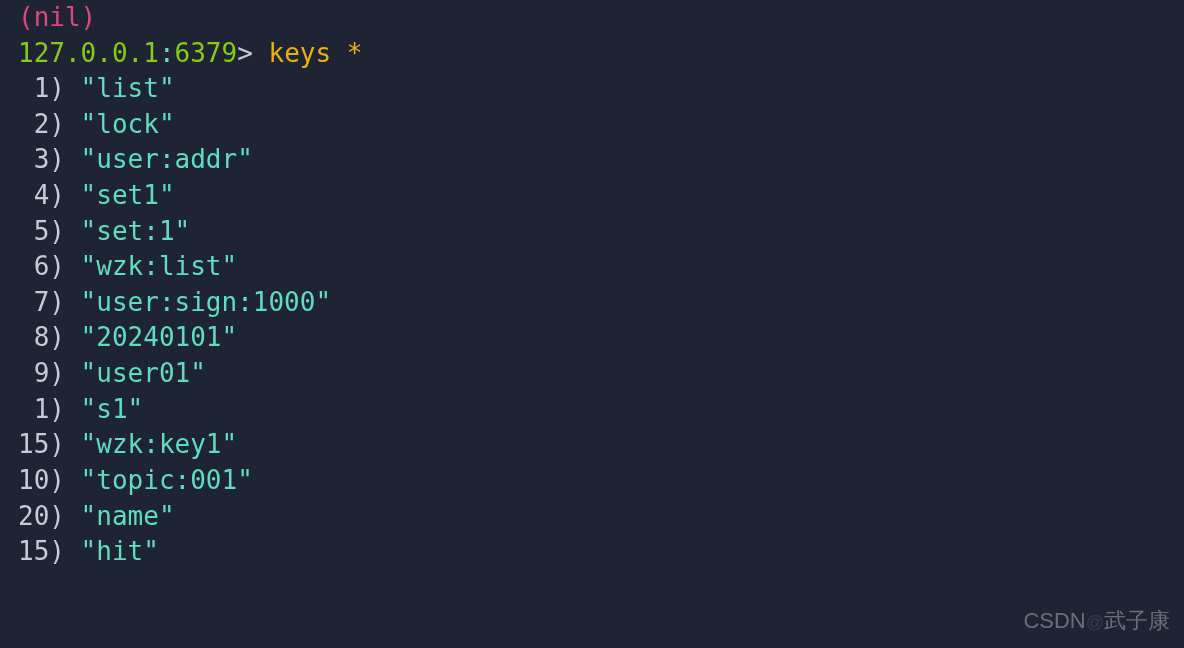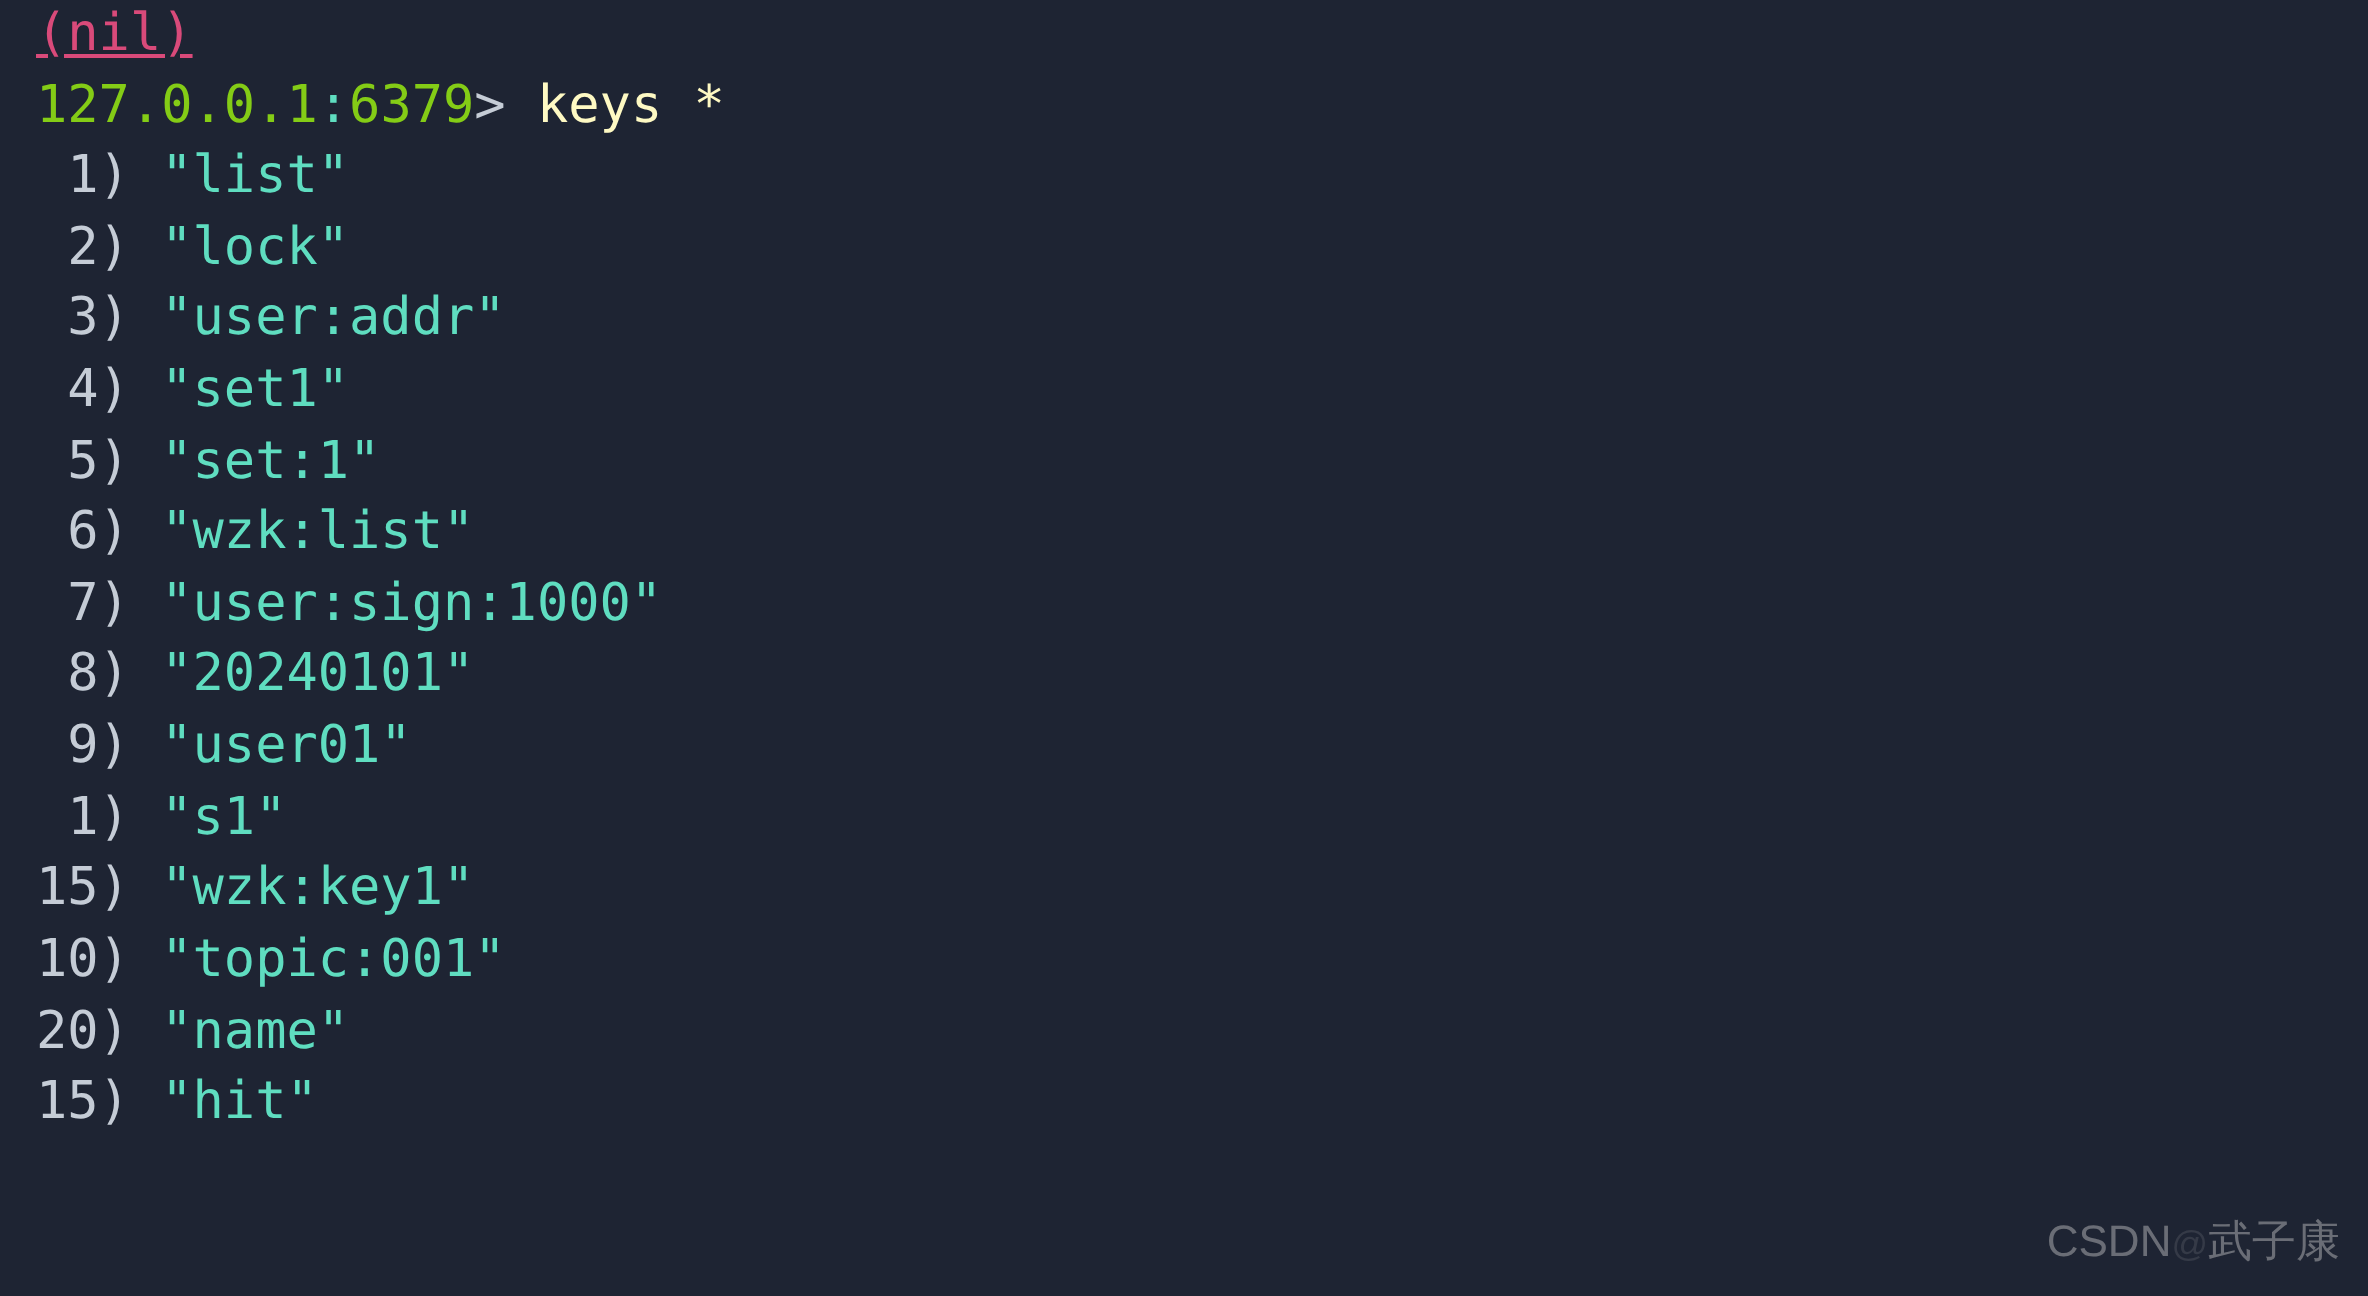--- a/index.html
+++ b/index.html
@@ -25,37 +25,36 @@
     .prompt-host {
       color: #84cc16;
     }
     .prompt-sep {
       color: #5fddc0;
     }
     .prompt-arrow {
       color: #c5ccd6;
     }
     .command {
-      color: #fef9c3;
+      color: #eab308;
     }
     .idx {
       color: #c5ccd6;
       display: inline-block;
       text-align: right;
       width: 2ch;
     }
     .paren {
       color: #c5ccd6;
     }
     .result {
       color: #5fddc0;
     }
     .nil {
       color: #d94a7a;
-      text-decoration: underline;
     }
     .cursor {
       display: inline-block;
       width: 0.6em;
       height: 1.1em;
       background-color: #5fddc0;
       vertical-align: text-bottom;
       margin-left: 2px;
     }
     .watermark {

